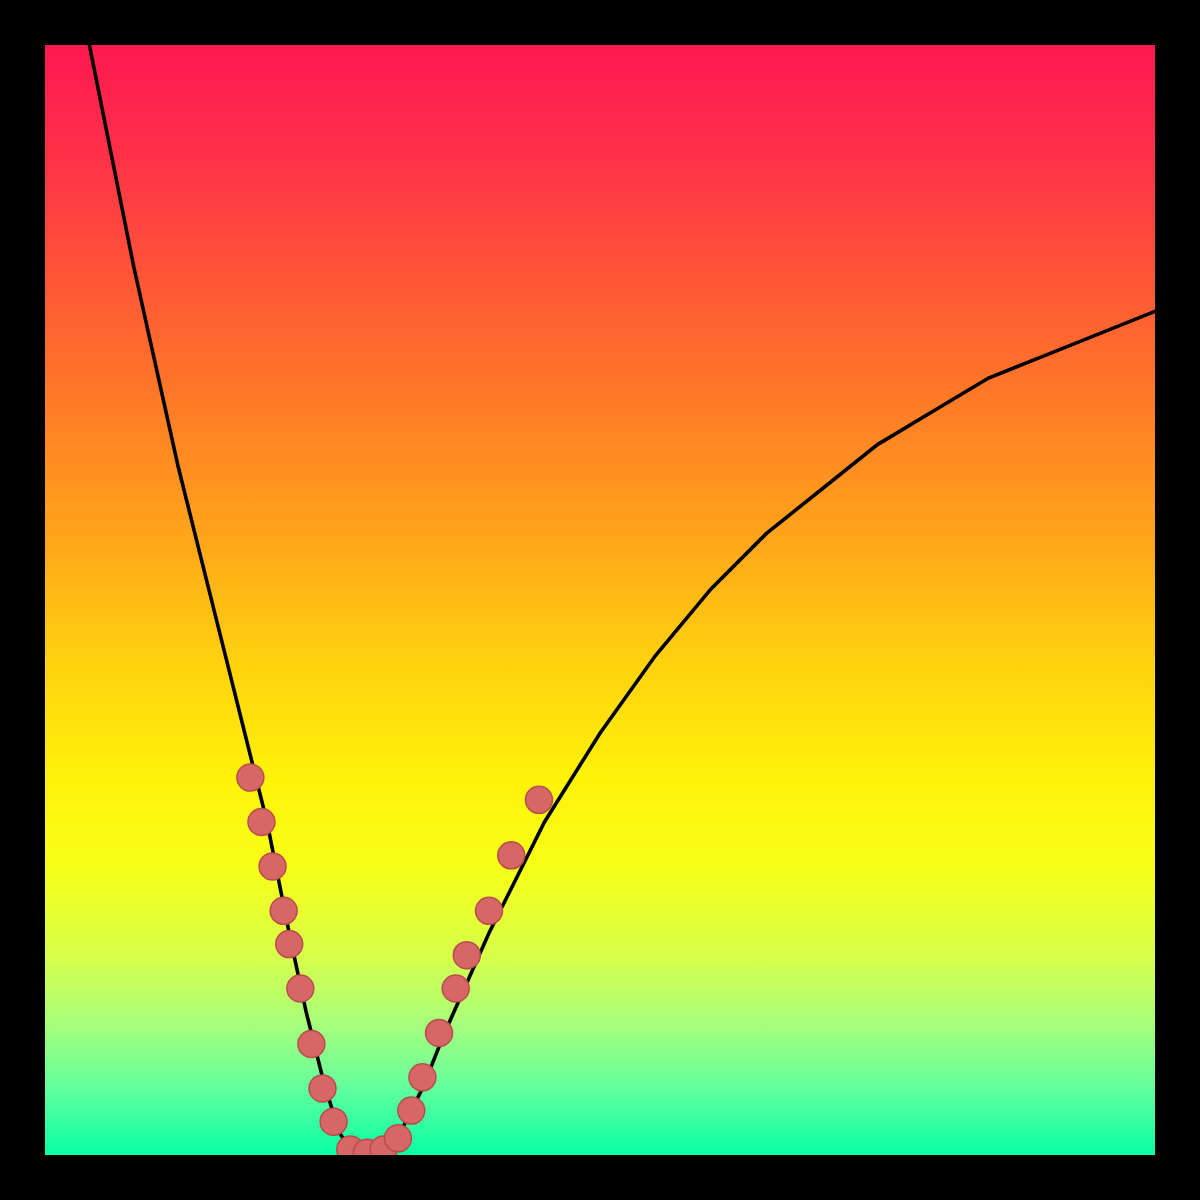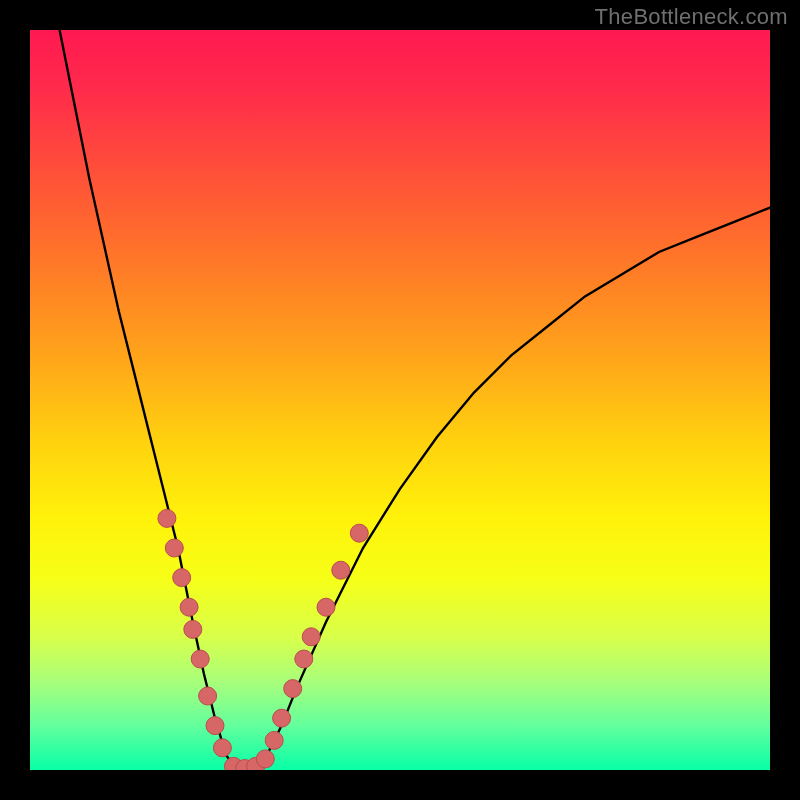--- a/index.html
+++ b/index.html
@@ -84,14 +84,13 @@
           <circle cx="251.6" cy="688.2" r="9" fill="#d76666" stroke="#b94d4d" stroke-width="1"></circle>
           <circle cx="262.7" cy="658.6" r="9" fill="#d76666" stroke="#b94d4d" stroke-width="1"></circle>
           <circle cx="273.8" cy="629.0" r="9" fill="#d76666" stroke="#b94d4d" stroke-width="1"></circle>
           <circle cx="281.2" cy="606.8" r="9" fill="#d76666" stroke="#b94d4d" stroke-width="1"></circle>
           <circle cx="296.0" cy="577.2" r="9" fill="#d76666" stroke="#b94d4d" stroke-width="1"></circle>
           <circle cx="310.8" cy="540.2" r="9" fill="#d76666" stroke="#b94d4d" stroke-width="1"></circle>
           <circle cx="329.3" cy="503.2" r="9" fill="#d76666" stroke="#b94d4d" stroke-width="1"></circle>
         </g>
       </svg>
   </div>
-  <div class="watermark">TheBottleneck.com</div>
 </div>
 
 </body></html>

